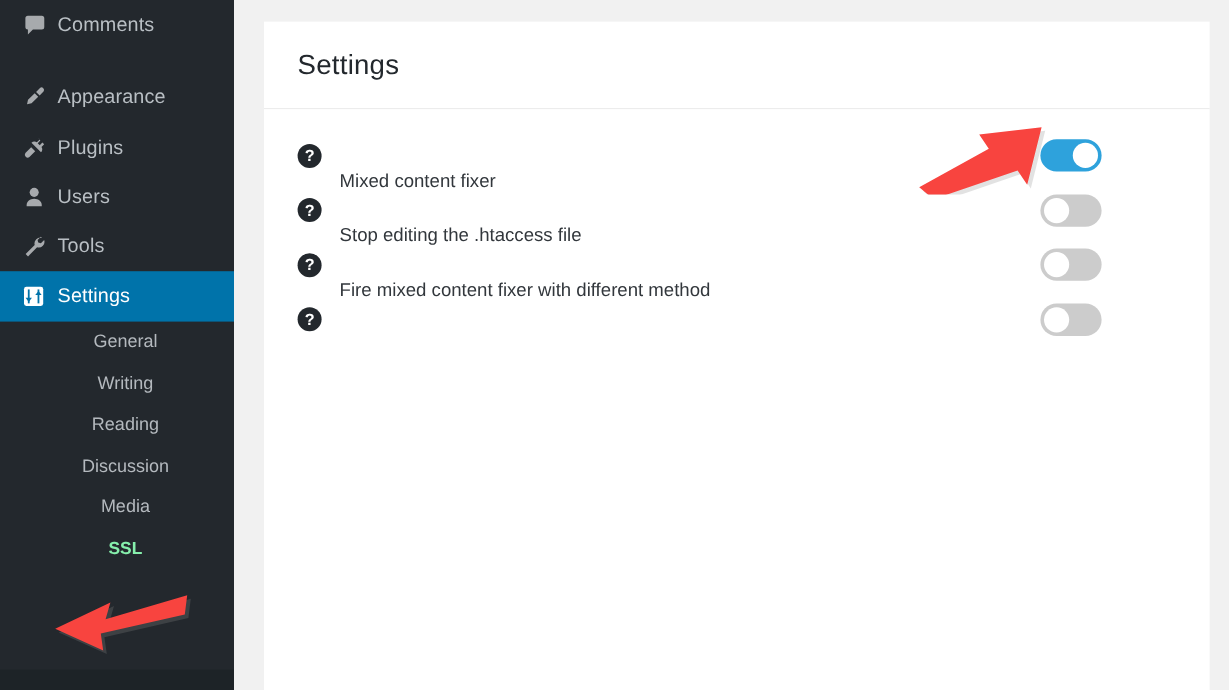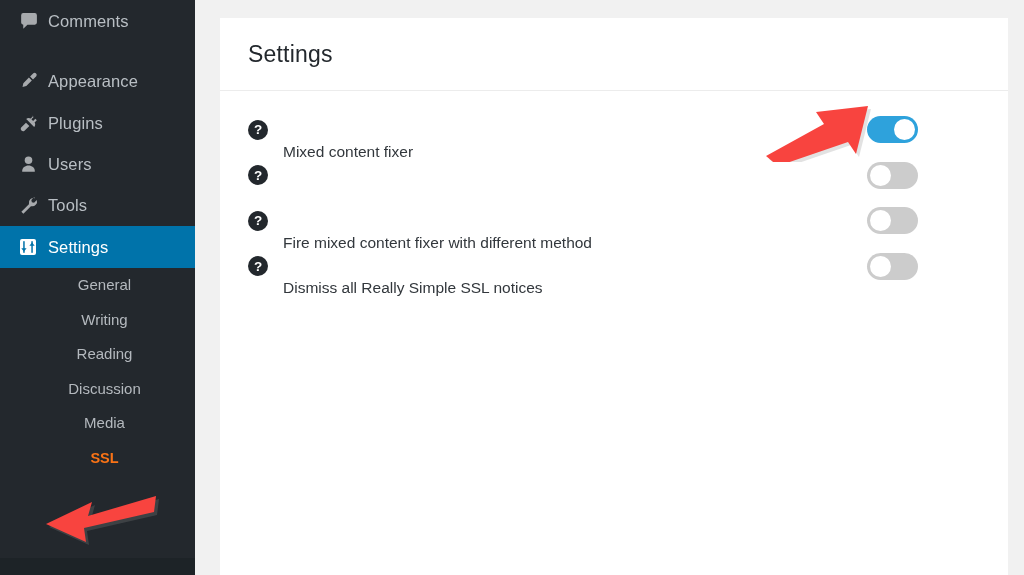--- a/index.html
+++ b/index.html
@@ -48,21 +48,21 @@
     border-right: 8px solid #f1f1f1;
   }
 
   .submenu { position: absolute; left: 0; top: 268px; width: 195px; }
   .submenu-item {
     display: block; height: 34.5px; line-height: 34.5px;
     padding-left: 14px;
     color: #b4b9be; font-size: 15px;
     cursor: pointer; text-decoration: none; text-align: center;
   }
-  .submenu-item.current { color: #f97316; font-weight: bold; font-size: 14.5px; }
+  .submenu-item.current { color: #86efac; font-weight: bold; font-size: 14.5px; }
 
   
   #content-wrap {
     position: absolute; left: 220px; top: 18px;
     width: 788px; height: 557px;
   }
   .panel-header {
     background: #ffffff;
     height: 73px;
     border-bottom: 1px solid #ececec;
@@ -212,36 +212,36 @@
       <div class="setting-row">
         <span class="help-icon">?</span>
         <span class="setting-label">Mixed content fixer</span>
         <span class="toggle on">
           <span class="knob"></span>
         </span>
       </div>
 
       <div class="setting-row">
         <span class="help-icon">?</span>
+        <span class="setting-label">Stop editing the .htaccess file</span>
         <span class="toggle">
           <span class="knob"></span>
         </span>
       </div>
 
       <div class="setting-row">
         <span class="help-icon">?</span>
         <span class="setting-label">Fire mixed content fixer with different method</span>
         <span class="toggle">
           <span class="knob"></span>
         </span>
       </div>
 
       <div class="setting-row">
         <span class="help-icon">?</span>
-        <span class="setting-label">Dismiss all Really Simple SSL notices</span>
         <span class="toggle">
           <span class="knob"></span>
         </span>
       </div>
 
     </div>
   </div>
 
   <div class="arrow" id="arrow-toggle">
     <svg width="120" height="62" viewBox="0 0 120 62">

